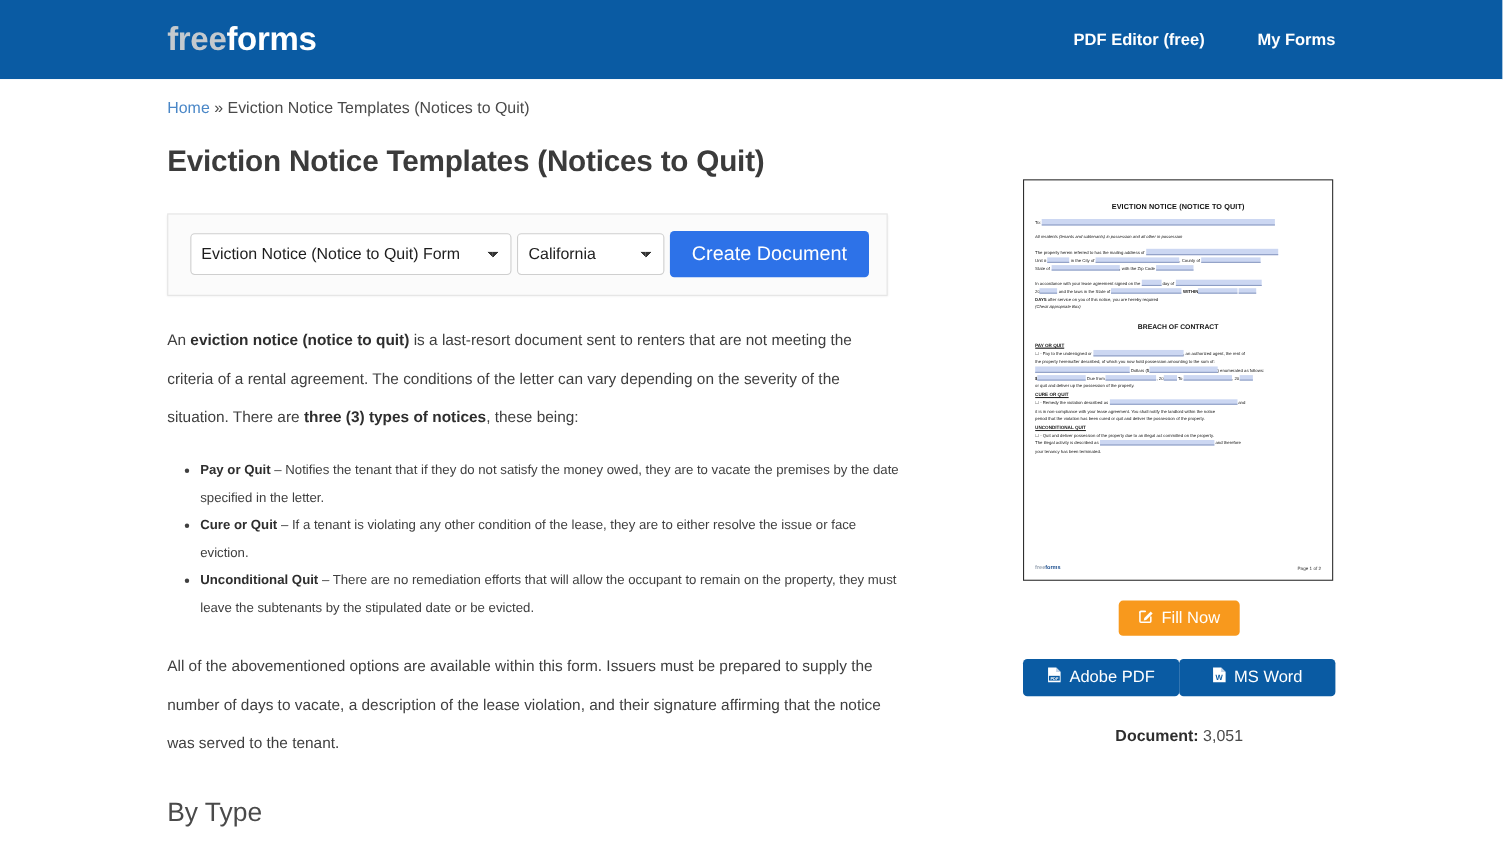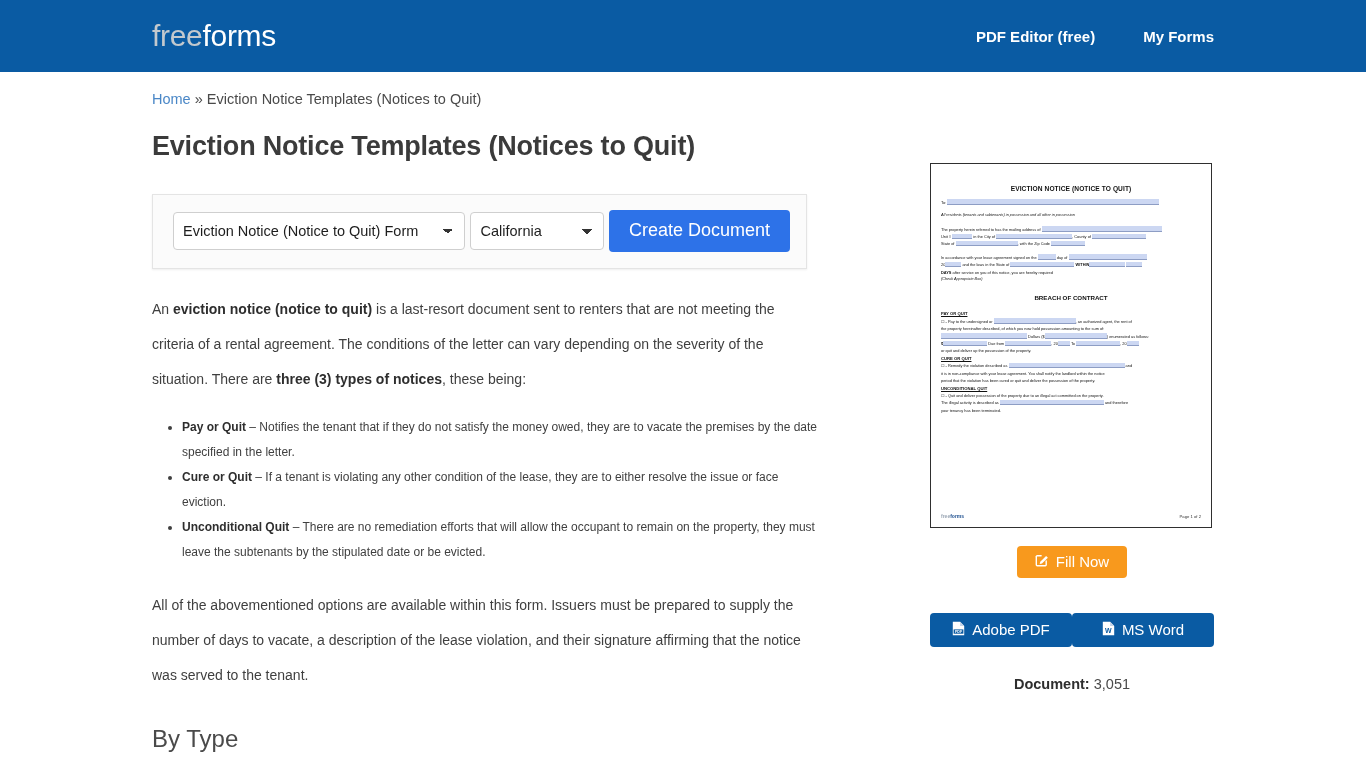--- a/index.html
+++ b/index.html
@@ -17,21 +17,21 @@
   .site-header {
     height: 72px;
     background: #0a5ba3;
     display: flex;
     align-items: center;
     padding: 0 152px 0 152px;
     position: relative;
   }
   .logo {
     font-size: 30px;
-    font-weight: 400;
+    font-weight: 700;
     letter-spacing: -0.3px;
     line-height: 1;
     user-select: none;
   }
   .logo .lg-free { color: #c3c9ce; }
   .logo .lg-forms { color: #ffffff; }
 
   .main-nav {
     margin-left: auto;
     display: flex;
@@ -216,21 +216,21 @@
     color: #fff;
     border: none;
     border-radius: 4px;
     height: 32px;
     padding: 0 18px;
     font-size: 15px;
     font-family: "Liberation Sans", sans-serif;
     cursor: pointer;
   }
   .dl-row {
-    margin-top: 35px;
+    margin-top: 21px;
     display: flex;
     gap: 0;
   }
   .btn-dl {
     flex: 1 1 0;
     display: inline-flex;
     align-items: center;
     justify-content: center;
     gap: 7px;
     background: #0a5ba3;

